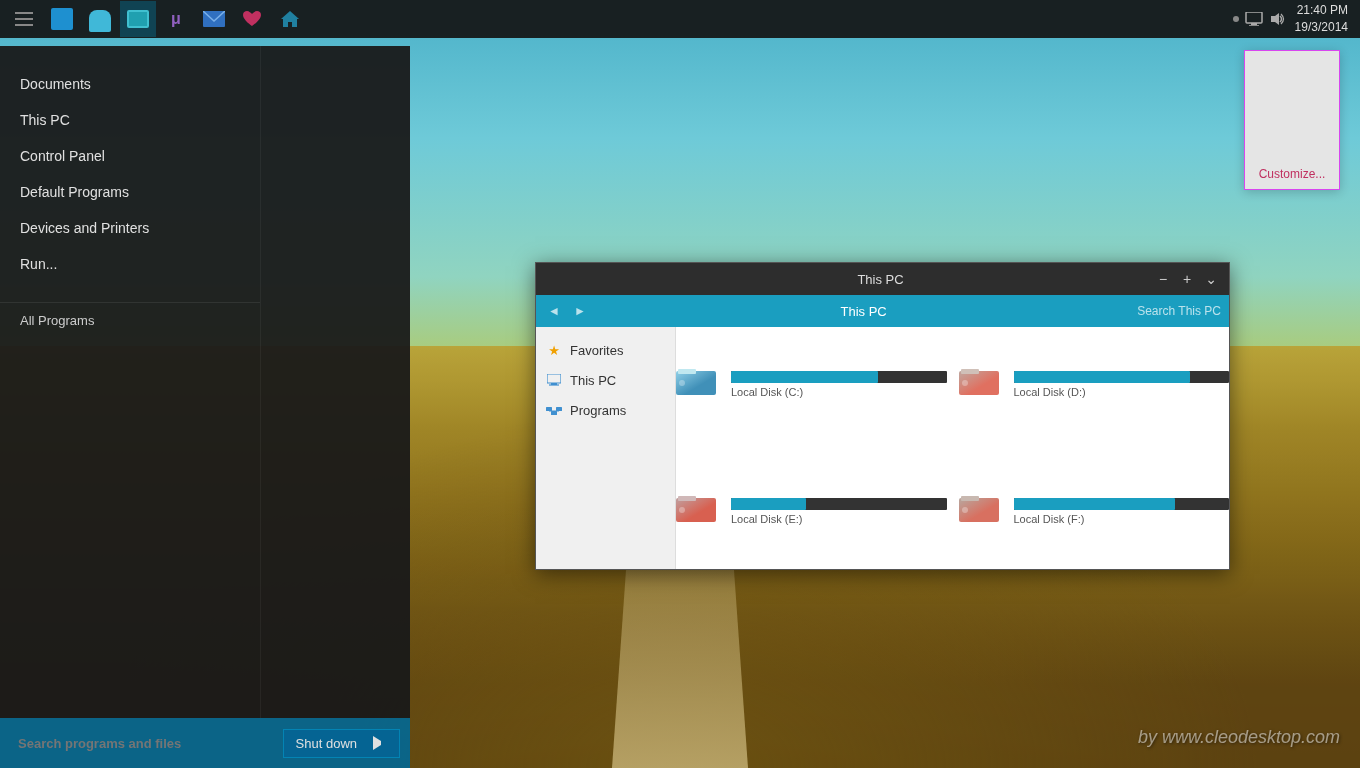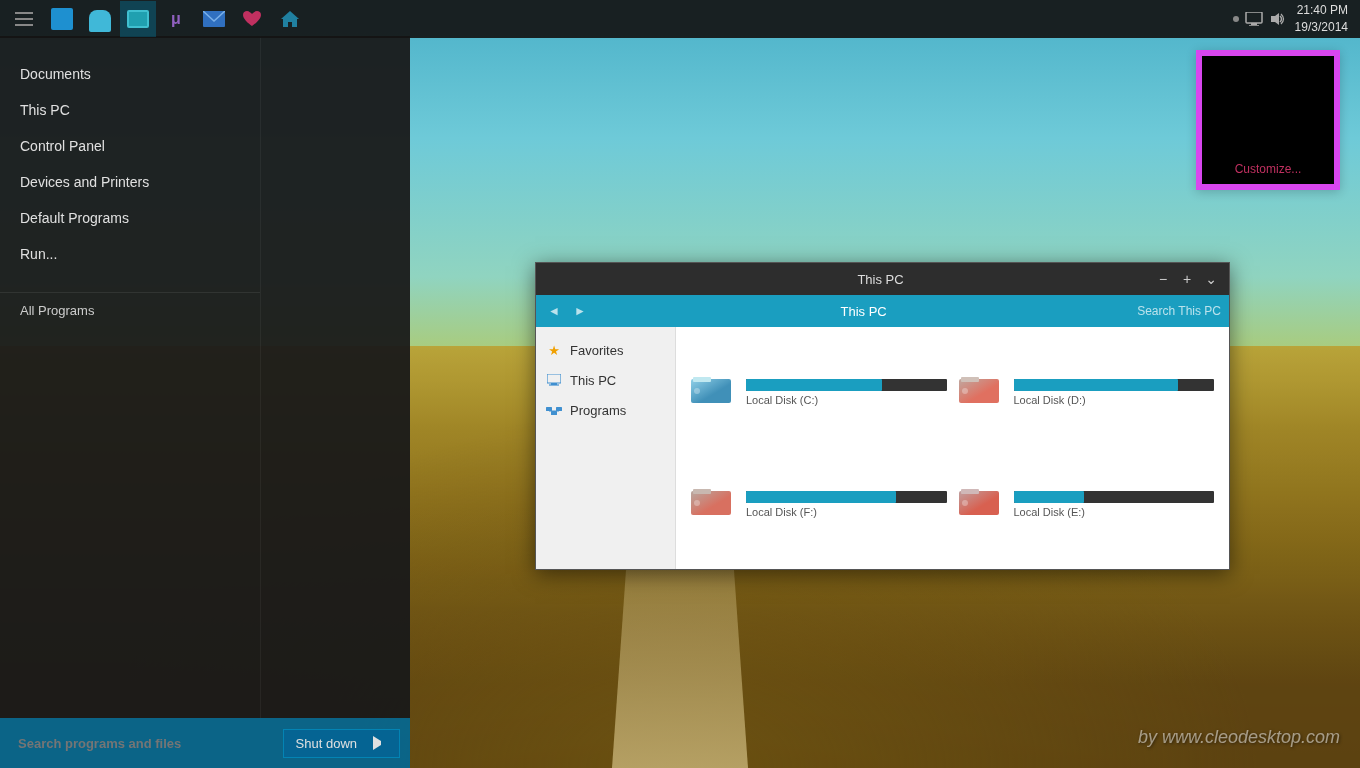--- a/index.html
+++ b/index.html
@@ -107,21 +107,21 @@
       color: #ddd;
       font-size: 12px;
       line-height: 1.4;
     }
 
     
     .start-menu {
       position: absolute;
       left: 0;
       bottom: 0;
-      top: 36px;
+      top: 46px;
       width: 410px;
       background: rgba(25, 25, 25, 0.95);
       z-index: 90;
       display: flex;
       flex-direction: column;
     }
 
     .start-menu-main {
       flex: 1;
       display: flex;
@@ -308,21 +308,20 @@
       display: flex;
       align-items: center;
       justify-content: center;
     }
 
     .star-icon { color: #f0a000; font-size: 13px; }
 
     .window-main {
       flex: 1;
       background: #fff;
-      padding: 15px;
       display: grid;
       grid-template-columns: 1fr 1fr;
       grid-template-rows: 1fr 1fr;
       gap: 12px;
     }
 
     .drive-item {
       display: flex;
       align-items: center;
       gap: 10px;
@@ -356,24 +355,24 @@
     .drive-name {
       font-size: 11px;
       color: #555;
     }
 
     
     .notification-popup {
       position: absolute;
       top: 50px;
       right: 20px;
-      width: 144px;
+      width: 96px;
       height: 140px;
-      background: #000000;
-      border: 6px solid #d946ef;
+      background: #e5e5e5;
+      border: 1px solid #d946ef;
       box-shadow: 0 2px 10px rgba(0,0,0,0.2);
       z-index: 200;
       display: flex;
       flex-direction: column;
       align-items: center;
       justify-content: flex-end;
       padding-bottom: 8px;
     }
 
     .customize-link {
@@ -535,22 +534,22 @@
   </div>
 </div>
 
 <div class="start-menu">
   <div class="start-menu-main">
     <div class="start-menu-left">
 
       <div class="start-menu-item">Documents</div>
       <div class="start-menu-item">This PC</div>
       <div class="start-menu-item">Control Panel</div>
+      <div class="start-menu-item">Default Programs</div>
       <div class="start-menu-item">Devices and Printers</div>
-      <div class="start-menu-item">Default Programs</div>
       <div class="start-menu-item">Run...</div>
 
       <div style="flex:1;"></div>
       <div class="all-programs">All Programs</div>
     </div>
     <div class="start-menu-right"></div>
   </div>
   <div class="start-menu-footer">
     <input class="search-box" type="text" placeholder="Search programs and files" style="">
     <button class="shutdown-btn">
@@ -655,59 +654,59 @@
             <div class="drive-bar-fill blue" style="width:82%;"></div>
           </div>
           <div class="drive-name">Local Disk (D:)</div>
         </div>
       </div>
 
       <div class="drive-item">
         <div class="drive-icon">
           <svg width="45" height="32">
             <defs>
+              <linearGradient id="driveRed2" x1="0%" y1="0%" x2="100%" y2="100%">
+                <stop offset="0%" style="stop-color:#c0a0a0"></stop>
+                <stop offset="60%" style="stop-color:#d86050"></stop>
+              </linearGradient>
+            </defs>
+            <rect x="0" y="4" width="40" height="24" rx="2" fill="url(#driveRed2)"></rect>
+            <rect x="2" y="2" width="18" height="5" rx="1" fill="#d0b8b8"></rect>
+            <ellipse cx="6" cy="16" rx="3" ry="3" fill="rgba(255,255,255,0.3)"></ellipse>
+          </svg>
+        </div>
+        <div class="drive-info">
+          <div class="drive-bar-container">
+            <div class="drive-bar-fill blue" style="width:35%;"></div>
+          </div>
+          <div class="drive-name">Local Disk (E:)</div>
+        </div>
+      </div>
+
+      <div class="drive-item">
+        <div class="drive-icon">
+          <svg width="45" height="32">
+            <defs>
               <linearGradient id="driveRed3" x1="0%" y1="0%" x2="100%" y2="100%">
                 <stop offset="0%" style="stop-color:#b8a8a0"></stop>
                 <stop offset="60%" style="stop-color:#d87060"></stop>
               </linearGradient>
             </defs>
             <rect x="0" y="4" width="40" height="24" rx="2" fill="url(#driveRed3)"></rect>
             <rect x="2" y="2" width="18" height="5" rx="1" fill="#c8b8b0"></rect>
             <ellipse cx="6" cy="16" rx="3" ry="3" fill="rgba(255,255,255,0.3)"></ellipse>
           </svg>
         </div>
         <div class="drive-info">
           <div class="drive-bar-container">
             <div class="drive-bar-fill blue" style="width:75%;"></div>
           </div>
           <div class="drive-name">Local Disk (F:)</div>
         </div>
       </div>
-
-      <div class="drive-item">
-        <div class="drive-icon">
-          <svg width="45" height="32">
-            <defs>
-              <linearGradient id="driveRed2" x1="0%" y1="0%" x2="100%" y2="100%">
-                <stop offset="0%" style="stop-color:#c0a0a0"></stop>
-                <stop offset="60%" style="stop-color:#d86050"></stop>
-              </linearGradient>
-            </defs>
-            <rect x="0" y="4" width="40" height="24" rx="2" fill="url(#driveRed2)"></rect>
-            <rect x="2" y="2" width="18" height="5" rx="1" fill="#d0b8b8"></rect>
-            <ellipse cx="6" cy="16" rx="3" ry="3" fill="rgba(255,255,255,0.3)"></ellipse>
-          </svg>
-        </div>
-        <div class="drive-info">
-          <div class="drive-bar-container">
-            <div class="drive-bar-fill blue" style="width:35%;"></div>
-          </div>
-          <div class="drive-name">Local Disk (E:)</div>
-        </div>
-      </div>
     </div>
   </div>
 </div>
 
 <div class="notification-popup">
   <a class="customize-link">Customize...</a>
 </div>
 
 <div class="watermark">by www.cleodesktop.com</div>
 

